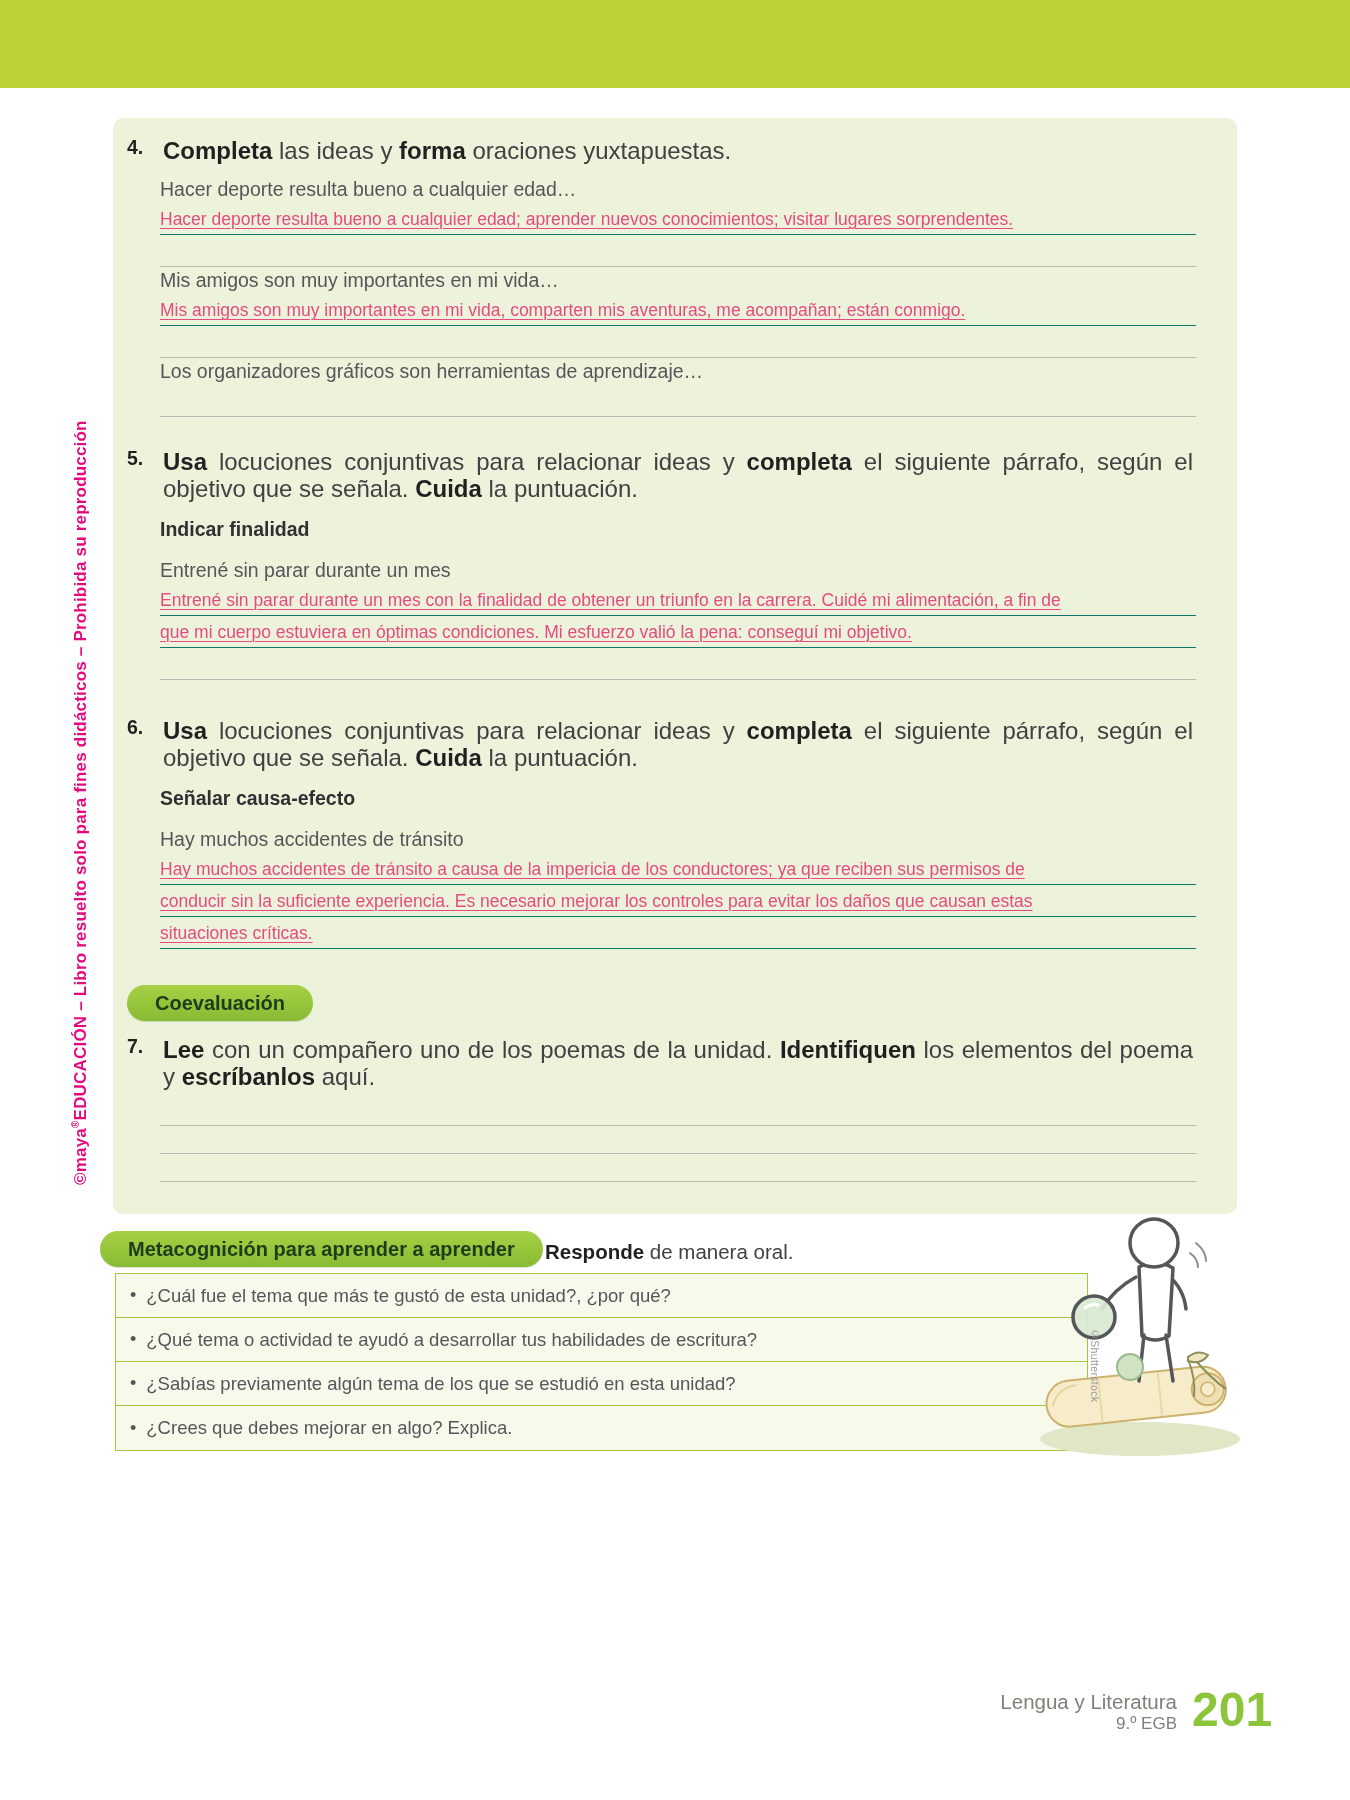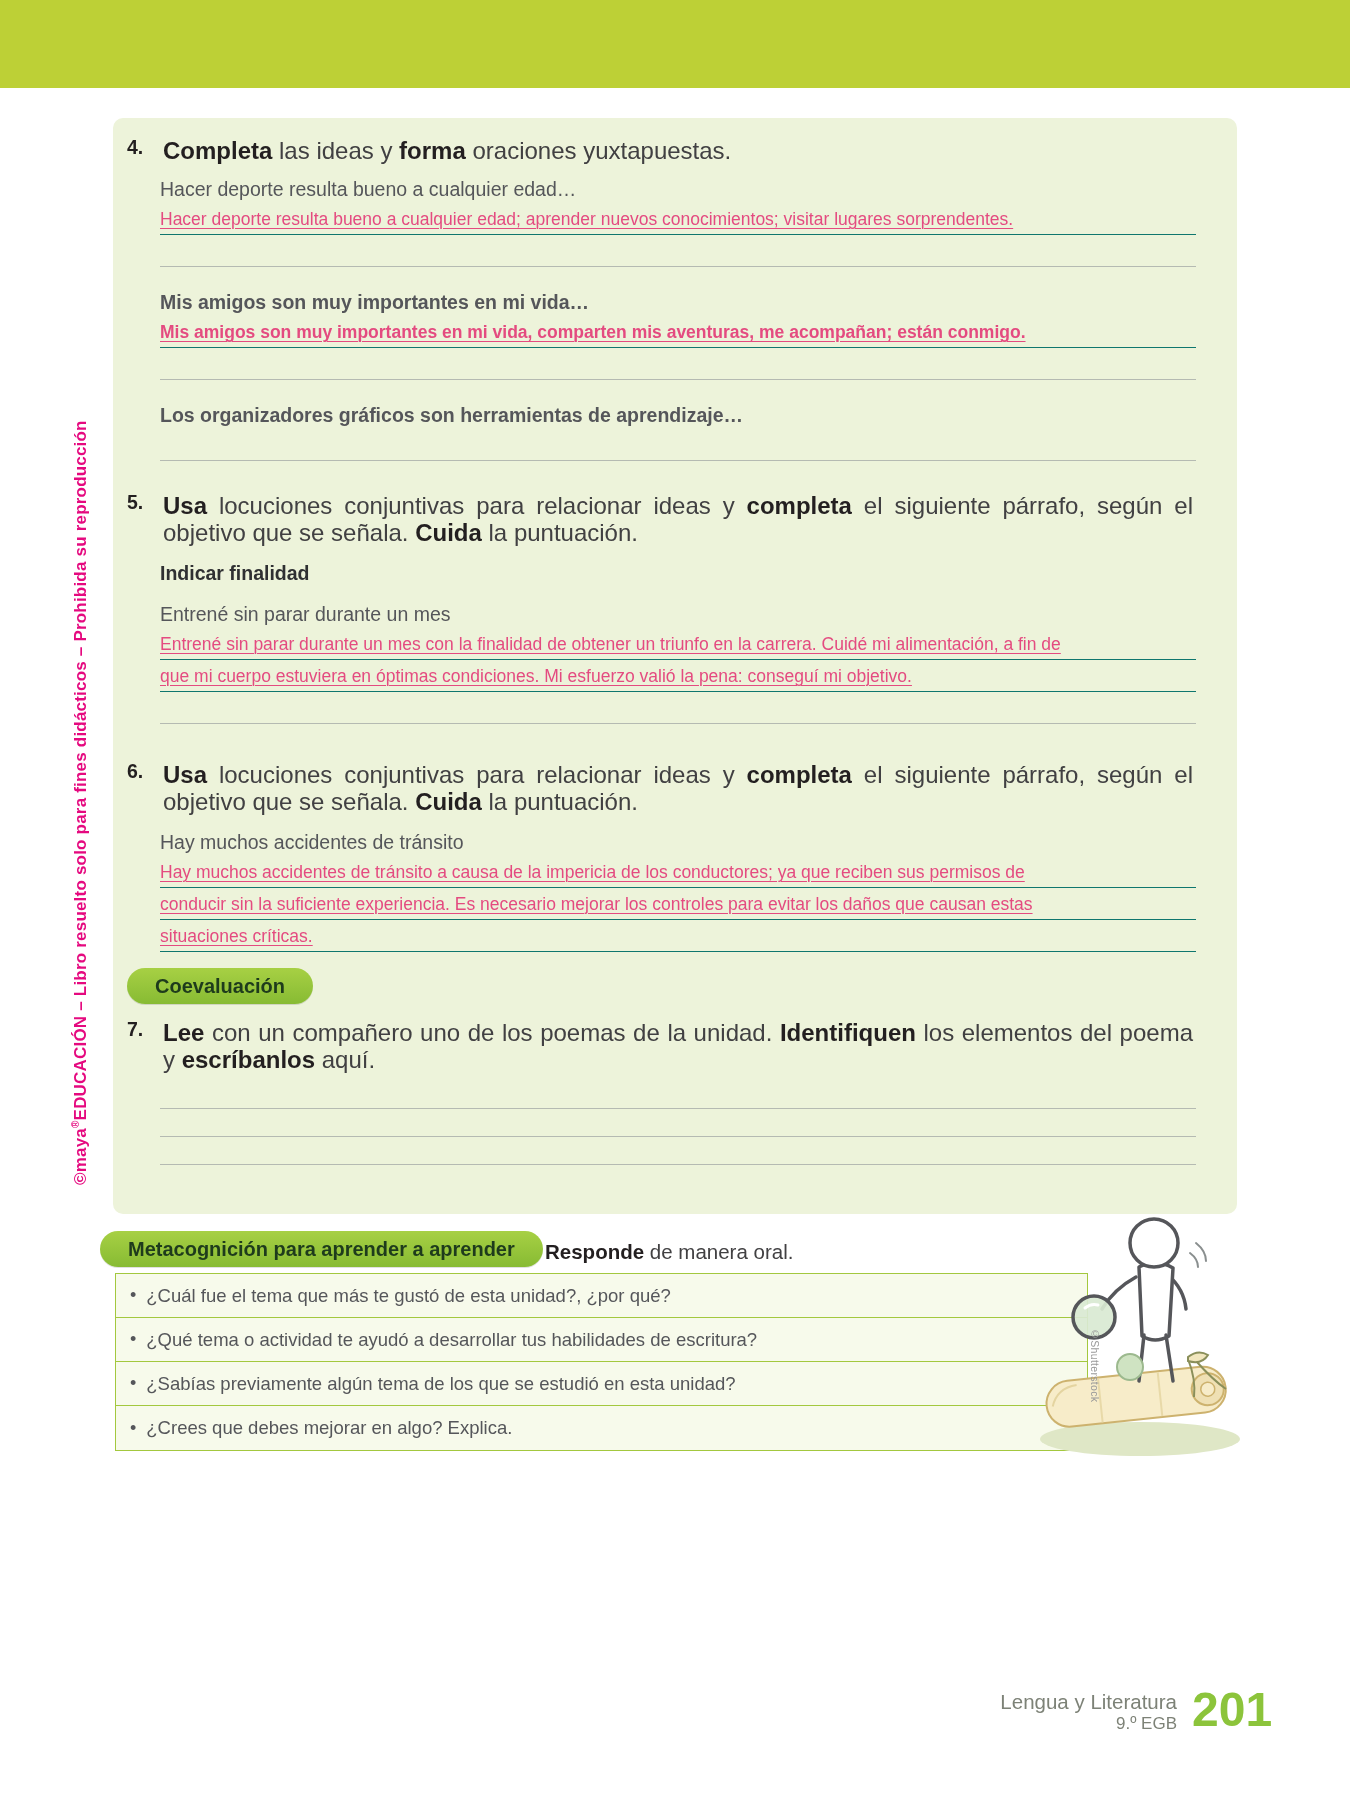--- a/index.html
+++ b/index.html
@@ -25,38 +25,38 @@
   }
   .exercise{display:flex;}
   .ex5{margin-top:28px;}
   .ex6{margin-top:34px;}
   .ex7{margin-top:12px;}
   .ex-num{flex:0 0 33px;font-weight:bold;color:#231f20;font-size:19.5px;line-height:27px;}
   .ex-body{flex:1;min-width:0;}
   .instr{margin:3px;font-size:24px;line-height:27px;color:#414042;text-align:justify;}
   .instr b{color:#231f20;}
   .instr.gap{margin-bottom:12px;}
-  .ex-item + .ex-item{margin-top:22px;font-weight:bold;}
+  .ex-item + .ex-item{}
   .prompt{font-size:19.5px;line-height:27px;color:#55565a;margin:0;}
   .mt14{margin-top:14px;}
   .objective{font-size:19.5px;line-height:27px;color:#2f3032;font-weight:bold;margin:14px 0 0;}
   .answer-line{
     box-sizing:border-box;height:32px;padding:5px 0 3px;border-bottom:1px solid #0f766e;
     font-size:17.5px;line-height:23px;color:#e44b80;white-space:nowrap;overflow:hidden;
   }
   .answer-line .ans{text-decoration:underline;text-underline-offset:3px;text-decoration-thickness:1px;}
   .blank-line{box-sizing:border-box;height:32px;border-bottom:1px solid #b5bab2;}
   .blank-line.short{height:28px;}
   .pill{
     display:inline-block;padding:7px 28px;border-radius:19px;
     background:linear-gradient(180deg,#a7d044,#87bb33);
     color:#1e3b1c;font-weight:bold;font-size:20px;line-height:22px;
     box-shadow:0 1px 0 rgba(0,0,0,.12);
   }
-  .pill-wrap{margin-top:16px;}
+  .pill-wrap{margin-top:36px;}
   .ex7-lines{margin-top:8px;}
   
   .meta-pill{position:absolute;left:100px;top:1231px;}
   .meta-responde{position:absolute;left:545px;top:1240px;font-size:20.5px;color:#414042;}
   .meta-responde b{color:#231f20;}
   .qbox{
     position:absolute;left:115px;top:1273px;width:973px;height:178px;
     box-sizing:border-box;border:1.5px solid #a3c83e;background:#f7faeb;
   }
   .qrow{box-sizing:border-box;height:44px;display:flex;align-items:center;border-bottom:1.5px solid #a3c83e;}
@@ -119,20 +119,21 @@
       <div class="answer-line"><span class="ans">Entrené sin parar durante un mes con la finalidad de obtener un triunfo en la carrera. Cuidé mi alimentación, a fin de</span></div>
       <div class="answer-line"><span class="ans">que mi cuerpo estuviera en óptimas condiciones. Mi esfuerzo valió la pena: conseguí mi objetivo.</span></div>
       <div class="blank-line"></div>
     </div>
   </div>
 
   <div class="exercise ex6">
     <div class="ex-num">6.</div>
     <div class="ex-body">
       <p class="instr"><b>Usa</b><span> locuciones conjuntivas para relacionar ideas y </span><b>completa</b><span> el siguiente párrafo, según el objetivo que se señala. </span><b>Cuida</b><span> la puntuación.</span></p>
+      <p class="objective">Señalar causa-efecto</p>
       <p class="prompt mt14">Hay muchos accidentes de tránsito</p>
       <div class="answer-line"><span class="ans">Hay muchos accidentes de tránsito a causa de la impericia de los conductores; ya que reciben sus permisos de</span></div>
       <div class="answer-line"><span class="ans">conducir sin la suficiente experiencia. Es necesario mejorar los controles para evitar los daños que causan estas</span></div>
       <div class="answer-line"><span class="ans">situaciones críticas.</span></div>
     </div>
   </div>
 
   <div class="pill-wrap">
     <span class="pill">Coevaluación</span>
   </div>

